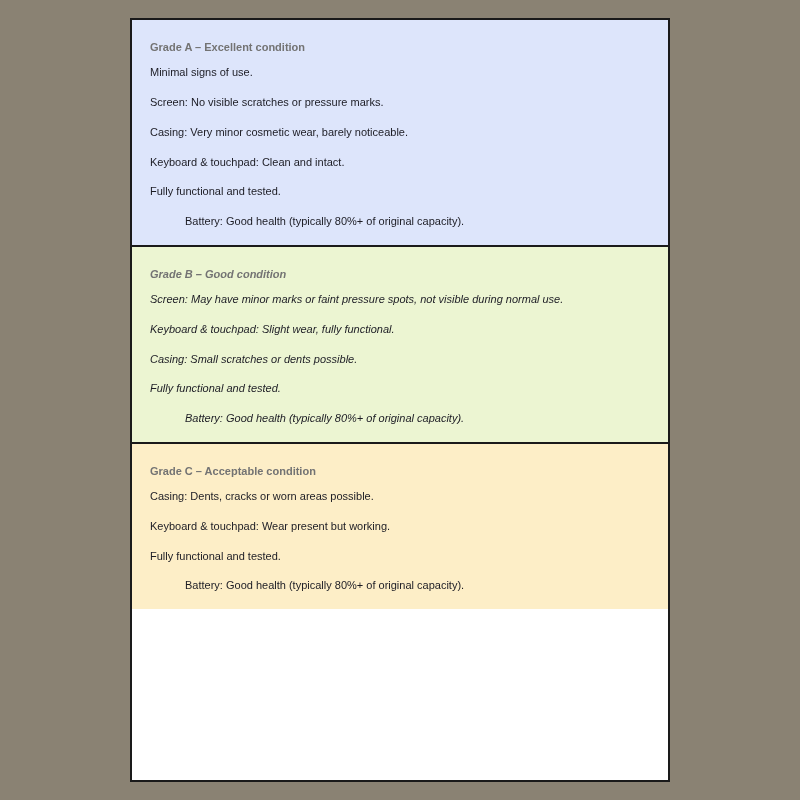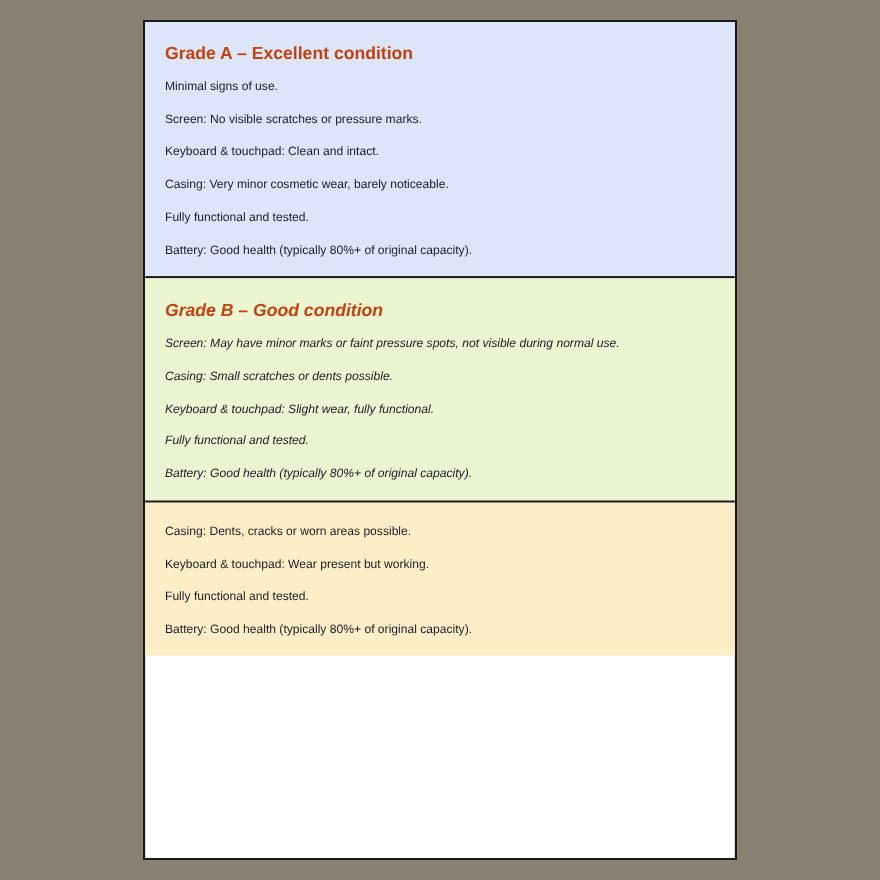--- a/index.html
+++ b/index.html
@@ -27,63 +27,65 @@
   }
   .grade-block {
     box-sizing: border-box;
     padding: 20px 18px 12px 18px;
     border-bottom: 2px solid #1a1a1a;
   }
   .grade-block:last-child {
     border-bottom: none;
   }
   .grade-title {
-    font-size: 16px;
+    font-size: 11px;
     font-weight: bold;
-    color: #c2410c;
+    color: #737373;
     margin: 0 0 12px 0;
     line-height: 1.3;
   }
   .grade-line {
     font-size: 11px;
     color: #1c1c24;
     margin: 0 0 16px 0;
     line-height: 1.25;
   }
   .grade-line:last-child {
     margin-bottom: 4px;
+    margin-left: 35px;
   }
   .block-a { background: #dde5fb; }
   .block-b { background: #ecf5d2; font-style: italic; }
   .block-c { background: #fdeec7; }
 </style>
 </head>
 <body>
 
 <div class="sheet">
 
   <div class="grade-block block-a">
     <p class="grade-title">Grade A – Excellent condition</p>
     <p class="grade-line">Minimal signs of use.</p>
     <p class="grade-line">Screen: No visible scratches or pressure marks.</p>
+    <p class="grade-line">Casing: Very minor cosmetic wear, barely noticeable.</p>
     <p class="grade-line">Keyboard &amp; touchpad: Clean and intact.</p>
-    <p class="grade-line">Casing: Very minor cosmetic wear, barely noticeable.</p>
     <p class="grade-line">Fully functional and tested.</p>
     <p class="grade-line">Battery: Good health (typically 80%+ of original capacity).</p>
   </div>
 
   <div class="grade-block block-b">
     <p class="grade-title">Grade B – Good condition</p>
     <p class="grade-line">Screen: May have minor marks or faint pressure spots, not visible during normal use.</p>
+    <p class="grade-line">Keyboard &amp; touchpad: Slight wear, fully functional.</p>
     <p class="grade-line">Casing: Small scratches or dents possible.</p>
-    <p class="grade-line">Keyboard &amp; touchpad: Slight wear, fully functional.</p>
     <p class="grade-line">Fully functional and tested.</p>
     <p class="grade-line">Battery: Good health (typically 80%+ of original capacity).</p>
   </div>
 
   <div class="grade-block block-c">
+    <p class="grade-title">Grade C – Acceptable condition</p>
     <p class="grade-line">Casing: Dents, cracks or worn areas possible.</p>
     <p class="grade-line">Keyboard &amp; touchpad: Wear present but working.</p>
     <p class="grade-line">Fully functional and tested.</p>
     <p class="grade-line">Battery: Good health (typically 80%+ of original capacity).</p>
   </div>
 
 </div>
 
 </body></html>

